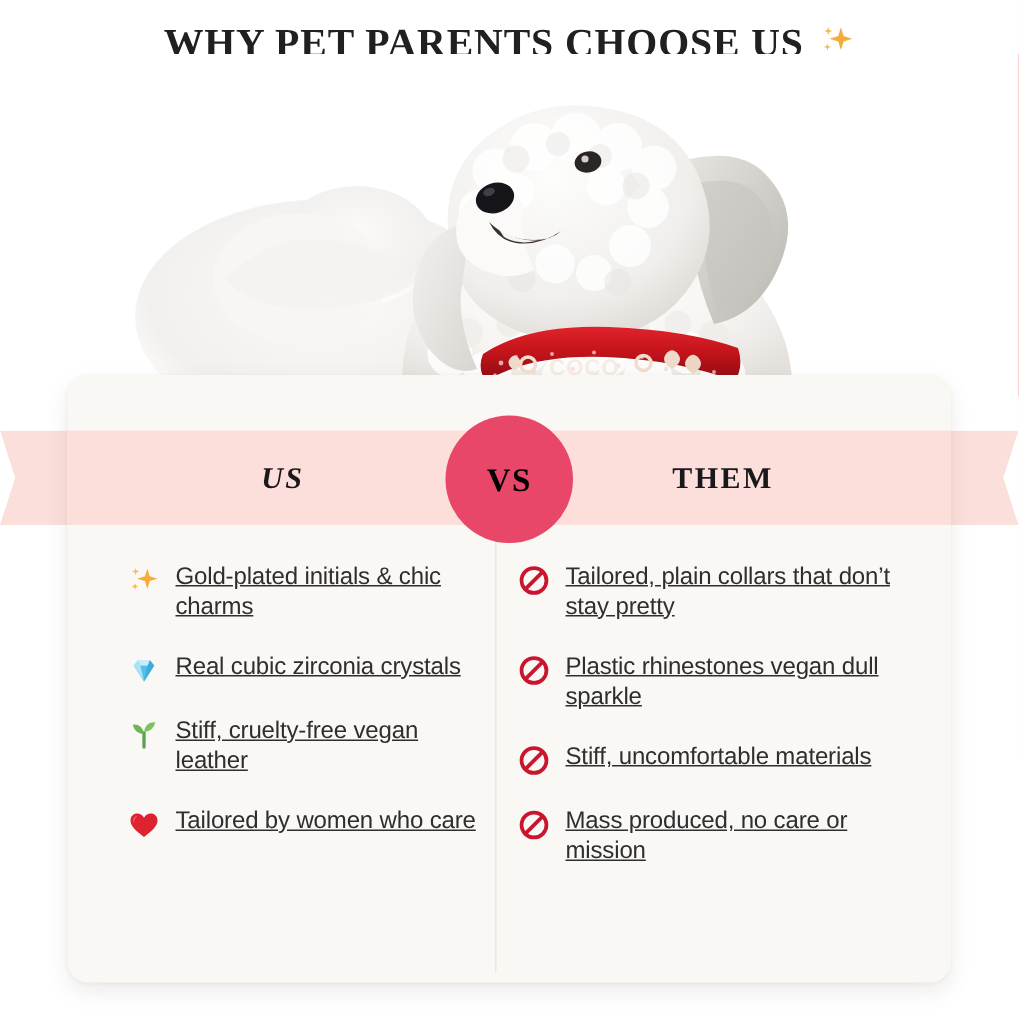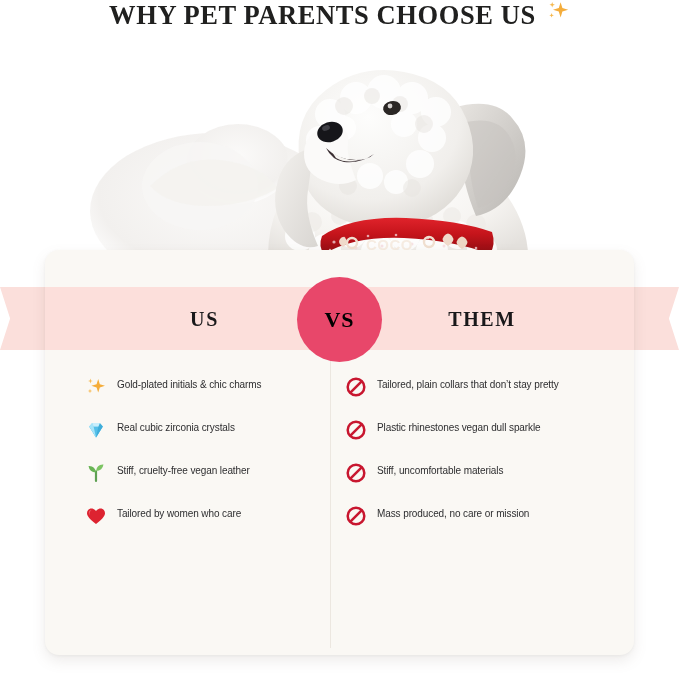--- a/index.html
+++ b/index.html
@@ -16,21 +16,21 @@
   }
 
   
   .headline {
     position: absolute;
     top: 0;
     left: 0;
     width: 679px;
     height: 44px;
     display: flex;
-    align-items: flex-start;
+    align-items: flex-end;
     justify-content: center;
     gap: 10px;
   }
   .headline-text {
     font-family: "Liberation Serif", serif;
     font-weight: bold;
     font-size: 26.5px;
     letter-spacing: 0.6px;
     color: #20201f;
     text-transform: uppercase;
@@ -113,21 +113,21 @@
     display: flex;
     align-items: center;
     justify-content: center;
     font-family: "Liberation Serif", serif;
     font-weight: bold;
     font-size: 20px;
     letter-spacing: 1.6px;
     color: #19181a;
     text-transform: uppercase;
   }
-  .col-head.us   { left: 17px;     width: 285px; }
+  .col-head.us   { left: 1px;     width: 285px; font-style: italic; }
   .col-head.them { left: 285px; width: 304px; }
 
   
   .vs-badge {
     position: absolute;
     left: 297px;
     top: 277px;
     width: 85px;
     height: 85px;
     border-radius: 50%;
@@ -174,24 +174,25 @@
     height: 22px;
     line-height: 22px;
     font-size: 16px;
     text-align: center;
     position: relative;
     top: 1px;
   }
   .row-icon svg { display: block; }
   .row-text {
     font-family: "Liberation Sans", sans-serif;
-    font-size: 10px;
+    font-size: 16px;
     line-height: 19.5px;
     color: #2e2e30;
     letter-spacing: -0.1px;
+    text-decoration: underline;
   }
 </style>
 </head>
 <body>
 
 <div class="headline">
   <span class="headline-text">WHY PET PARENTS CHOOSE US</span>
   <span class="headline-spark">
     <svg width="24" height="24" viewBox="0 0 24 24">
       <path d="M14.6 3.2 L16.4 9.0 L22.2 10.8 L16.4 12.6 L14.6 18.4 L12.8 12.6 L7.0 10.8 L12.8 9.0 Z" fill="#f4ad3c"></path>

